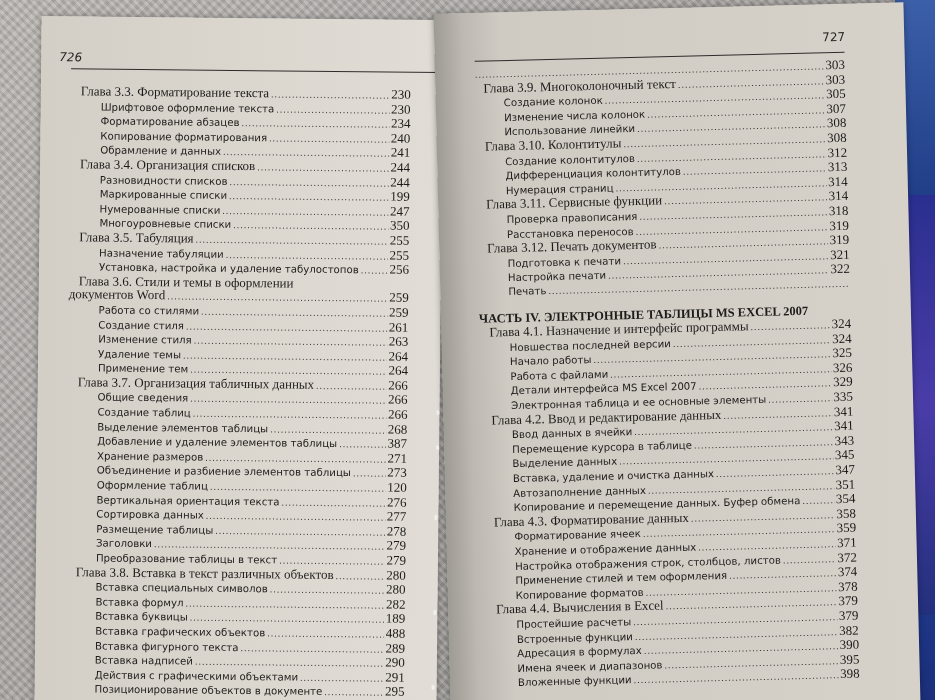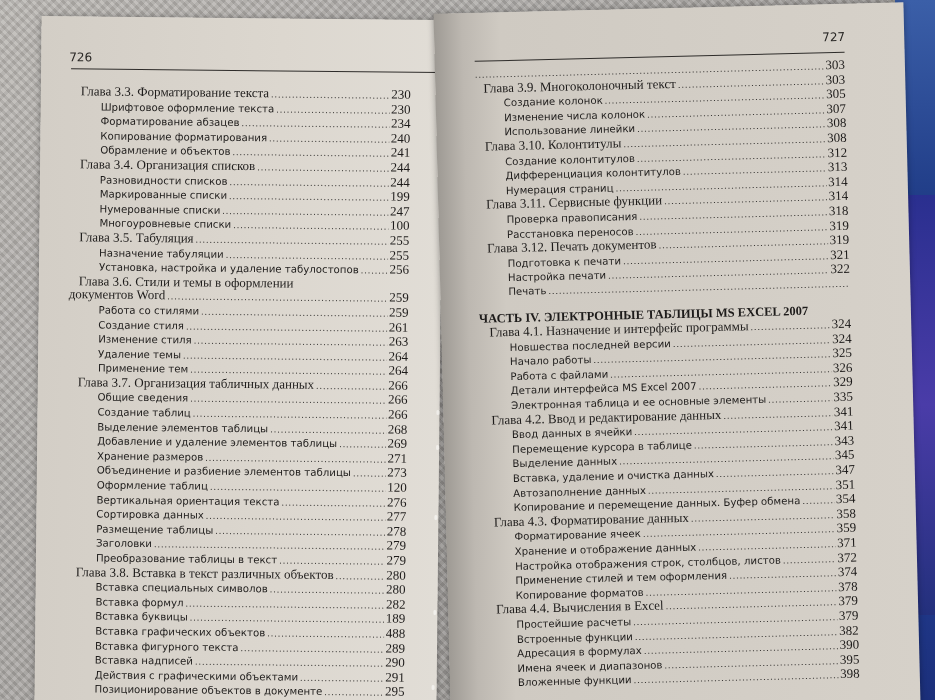--- a/index.html
+++ b/index.html
@@ -60,21 +60,21 @@
 </style>
 </head>
 <body>
 
 <div class="towel"></div>
 <div class="cover">
     <div class="inner"></div>
   </div>
 
 <div class="page left">
-  <div class="page-num" style="left:28px;top:34px;">726</div>
+  <div class="page-num" style="left:18px;top:34px;font-style:italic;">726</div>
   <div class="header-rule" style="left:30px;top:52px;width:370px;"></div>
   <div class="toc" id="toc-left" style="left:30px;top:68px;width:340px;">
       <div class="row chapter" style="padding-left: 10px;">
         <span class="label">Глава 3.3. Форматирование текста</span>
         <span class="dots"></span>
         <span class="pg">230</span>
       </div>
       <div class="row section" style="padding-left: 30px;">
         <span class="label">Шрифтовое оформление текста</span>
         <span class="dots"></span>
@@ -84,21 +84,21 @@
         <span class="label">Форматирование абзацев</span>
         <span class="dots"></span>
         <span class="pg">234</span>
       </div>
       <div class="row section" style="padding-left: 30px;">
         <span class="label">Копирование форматирования</span>
         <span class="dots"></span>
         <span class="pg">240</span>
       </div>
       <div class="row section" style="padding-left: 30px;">
-        <span class="label">Обрамление и объектов</span>
+        <span class="label">Обрамление и данных</span>
         <span class="dots"></span>
         <span class="pg">241</span>
       </div>
       <div class="row chapter" style="padding-left: 10px;">
         <span class="label">Глава 3.4. Организация списков</span>
         <span class="dots"></span>
         <span class="pg">244</span>
       </div>
       <div class="row section" style="padding-left: 30px;">
         <span class="label">Разновидности списков</span>
@@ -111,21 +111,21 @@
         <span class="pg">199</span>
       </div>
       <div class="row section" style="padding-left: 30px;">
         <span class="label">Нумерованные списки</span>
         <span class="dots"></span>
         <span class="pg">247</span>
       </div>
       <div class="row section" style="padding-left: 30px;">
         <span class="label">Многоуровневые списки</span>
         <span class="dots"></span>
-        <span class="pg">100</span>
+        <span class="pg">350</span>
       </div>
       <div class="row chapter" style="padding-left: 10px;">
         <span class="label">Глава 3.5. Табуляция</span>
         <span class="dots"></span>
         <span class="pg">255</span>
       </div>
       <div class="row section" style="padding-left: 30px;">
         <span class="label">Назначение табуляции</span>
         <span class="dots"></span>
         <span class="pg">255</span>
@@ -184,21 +184,21 @@
         <span class="pg">266</span>
       </div>
       <div class="row section" style="padding-left: 30px;">
         <span class="label">Выделение элементов таблицы</span>
         <span class="dots"></span>
         <span class="pg">268</span>
       </div>
       <div class="row section" style="padding-left: 30px;">
         <span class="label">Добавление и удаление элементов таблицы</span>
         <span class="dots"></span>
-        <span class="pg">269</span>
+        <span class="pg">387</span>
       </div>
       <div class="row section" style="padding-left: 30px;">
         <span class="label">Хранение размеров</span>
         <span class="dots"></span>
         <span class="pg">271</span>
       </div>
       <div class="row section" style="padding-left: 30px;">
         <span class="label">Объединение и разбиение элементов таблицы</span>
         <span class="dots"></span>
         <span class="pg">273</span>

